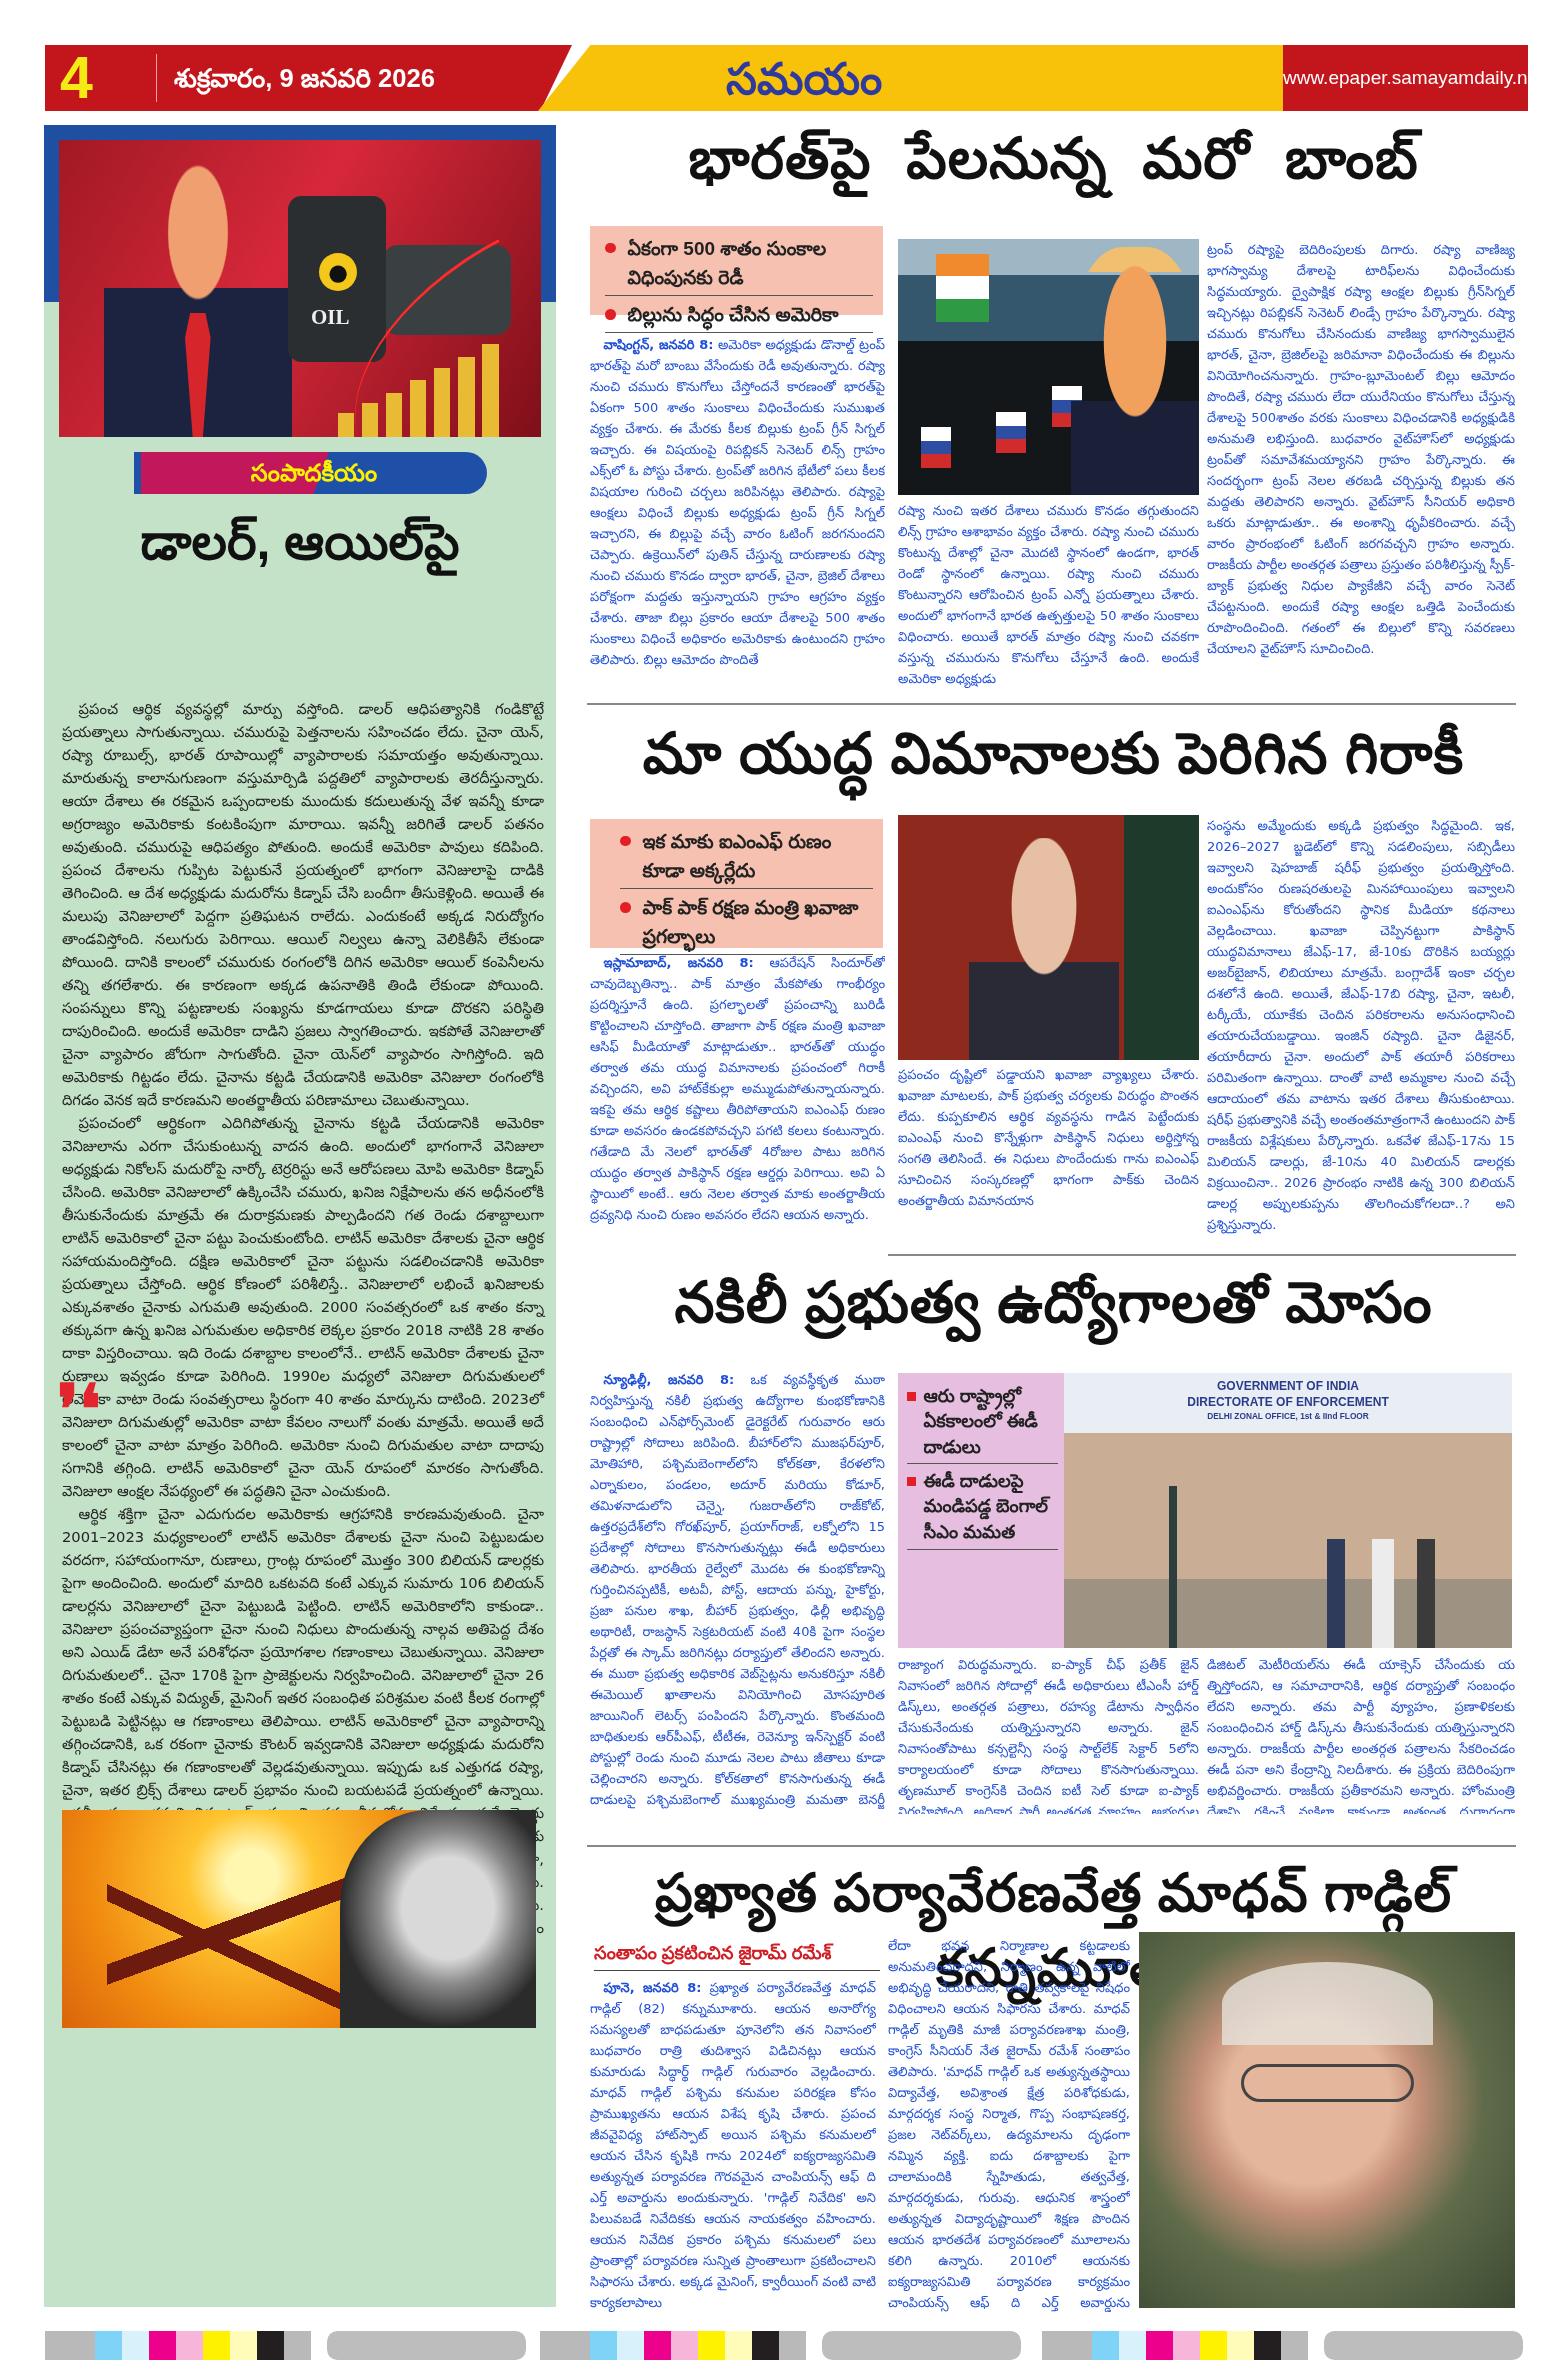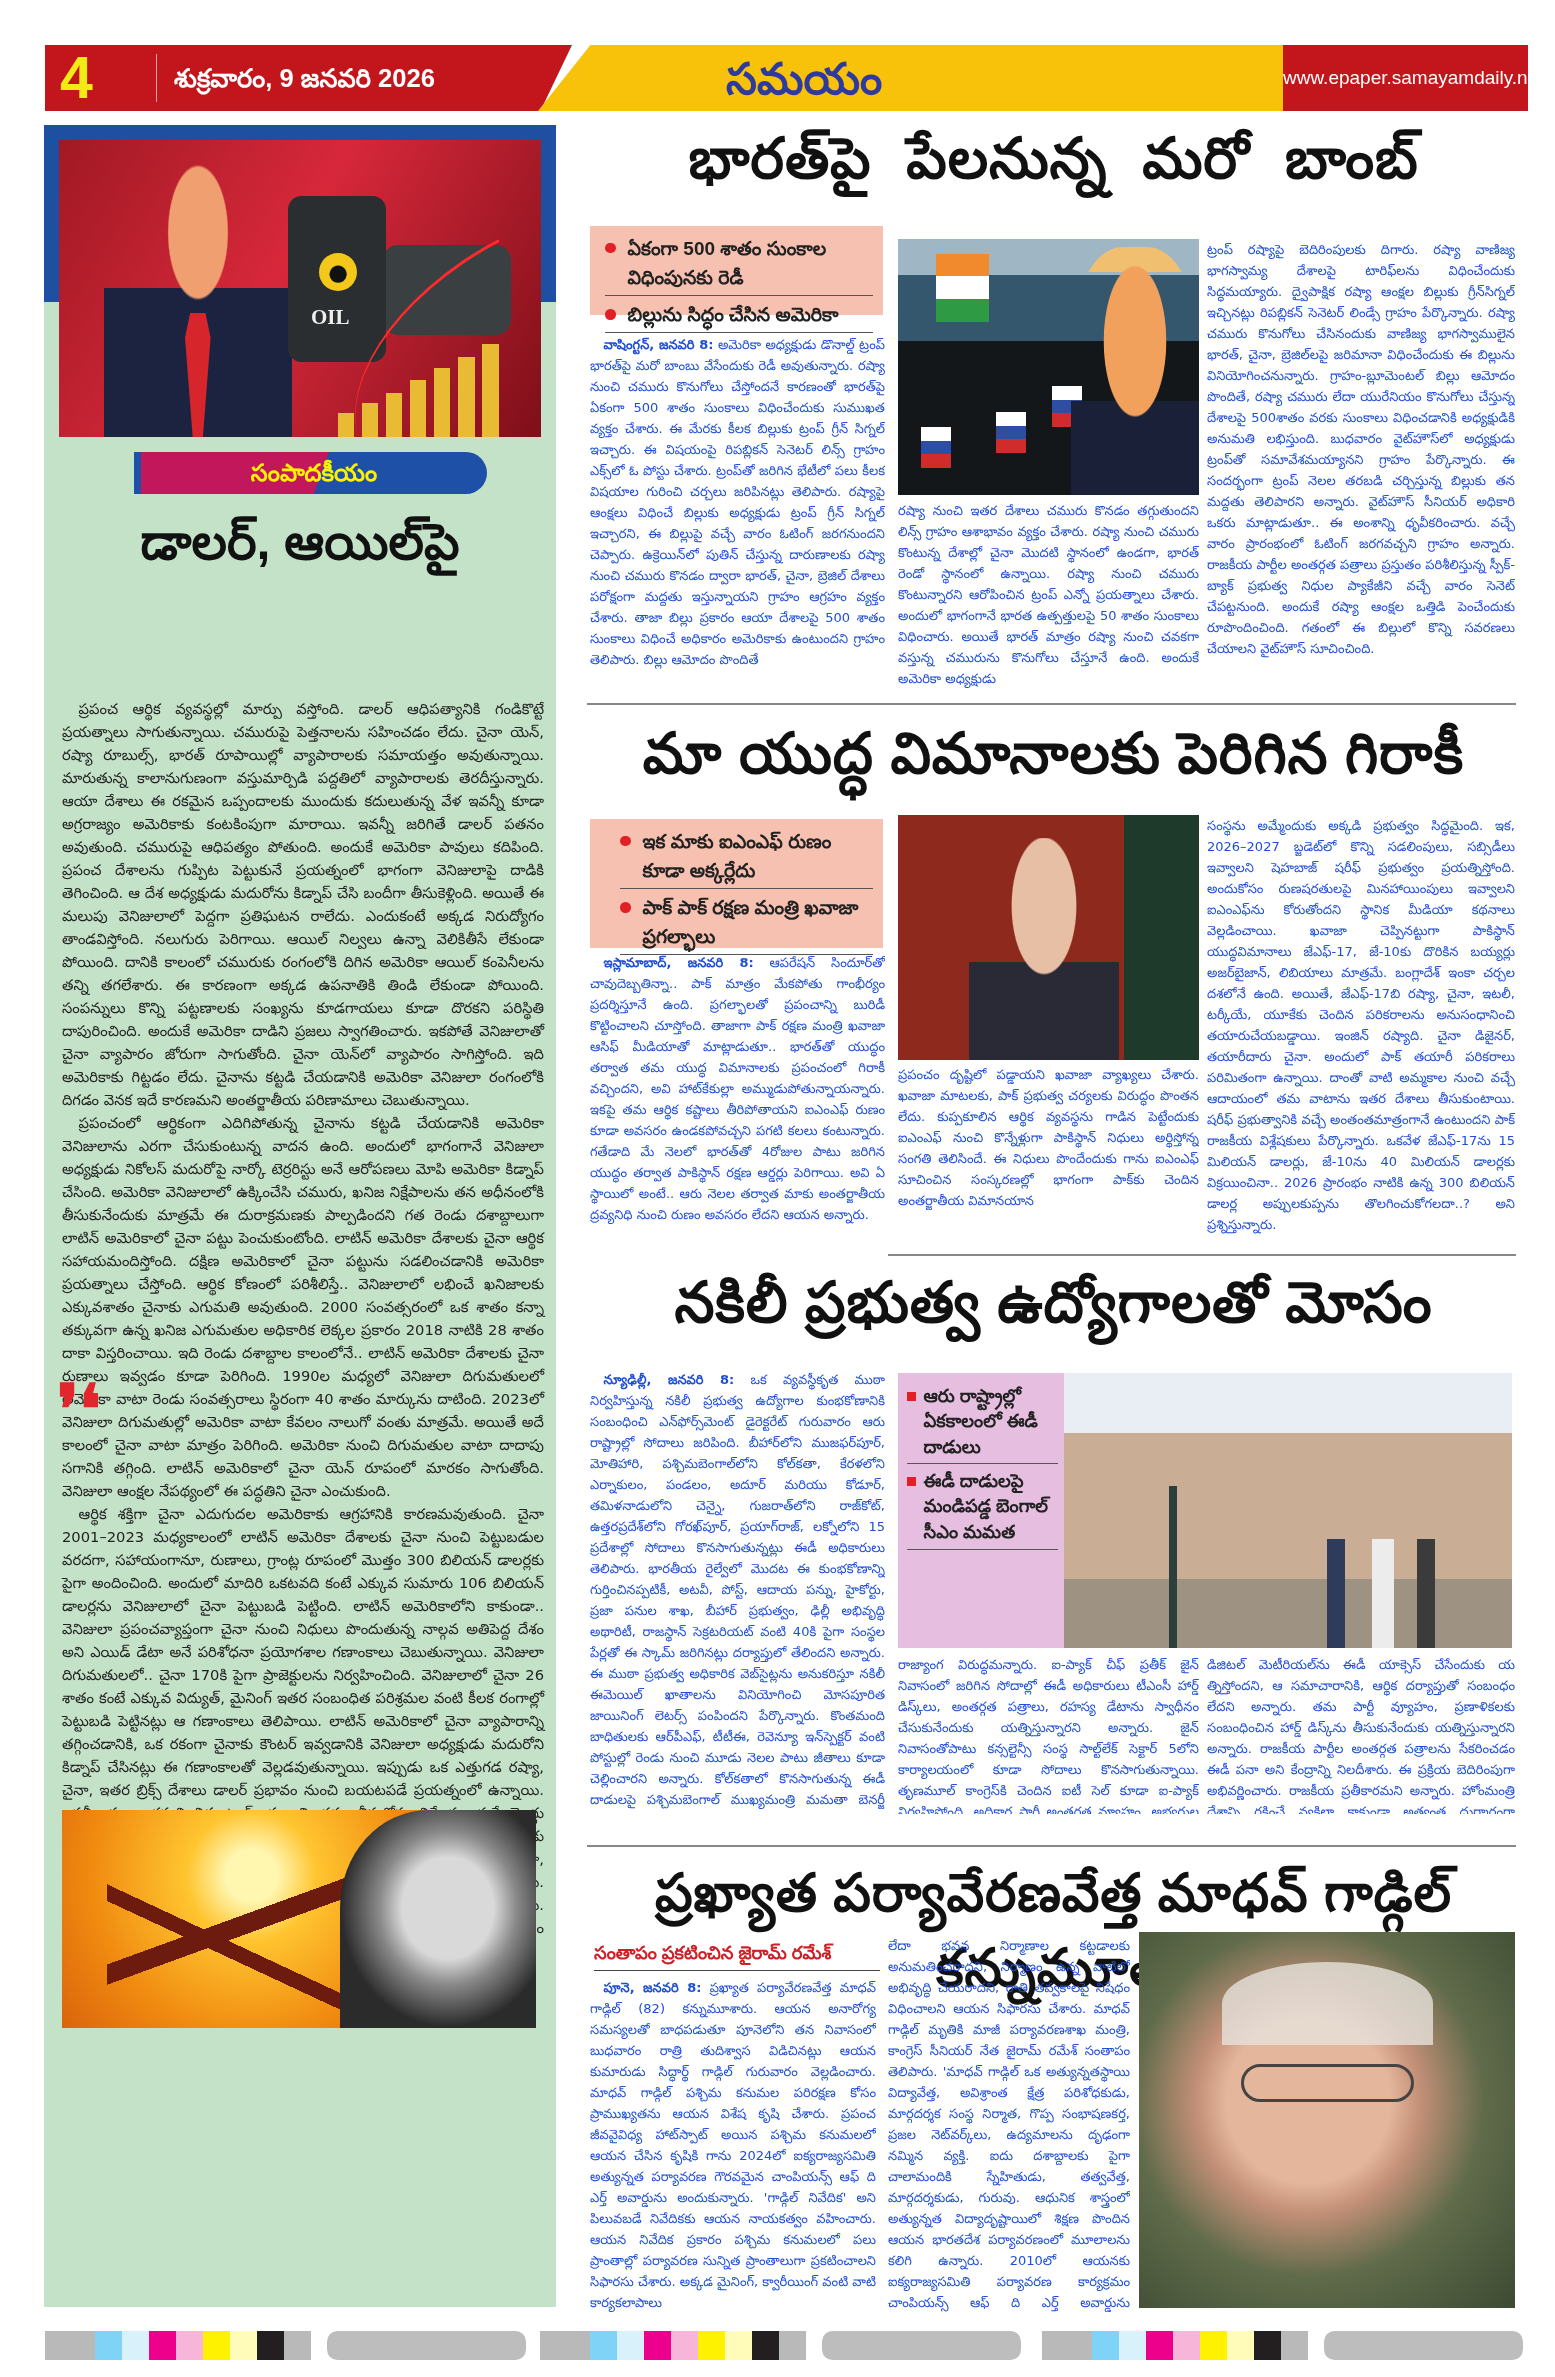--- a/index.html
+++ b/index.html
@@ -232,20 +232,25 @@
   <div class="deck-item sq" style="font-size:18px; line-height:25.6px;">
       <span class="dot" style="width:9px;height:9px;margin:8.3px 7.5px 0 0;"></span>
       <span>ఆరు రాష్ట్రాల్లో ఏకకాలంలో ఈడీ దాడులు</span>
     </div>
   <div class="deck-item sq" style="font-size:18px; line-height:25.6px;">
       <span class="dot" style="width:9px;height:9px;margin:8.3px 7.5px 0 0;"></span>
       <span>ఈడీ దాడులపై మండిపడ్డ బెంగాల్ సీఎం మమత</span>
     </div>
 </div>
 <div class="photo p3" title="Directorate of Enforcement office building">
+  <div class="sign">
+    <div>GOVERNMENT OF INDIA</div>
+    <div>DIRECTORATE OF ENFORCEMENT</div>
+    <div style="font-size:8.3px;line-height:10.5px;">DELHI ZONAL OFFICE, 1st &amp; IInd FLOOR</div>
+  </div>
   <div class="lamp"></div>
   <div class="people"></div>
 </div>
 <div class="col-text" style="left:898px; top:1654px; width:301px; height:160px;">
   <p style="text-indent:0">రాజ్యాంగ విరుద్ధమన్నారు. ఐ-ప్యాక్ చీఫ్ ప్రతీక్ జైన్ నివాసంలో జరిగిన సోదాల్లో ఈడీ అధికారులు టీఎంసీ హార్డ్ డిస్క్‌లు, అంతర్గత పత్రాలు, రహస్య డేటాను స్వాధీనం చేసుకునేందుకు యత్నిస్తున్నారని అన్నారు. జైన్ నివాసంతోపాటు కన్సల్టెన్సీ సంస్థ సాల్ట్‌లేక్ సెక్టార్ 5లోని కార్యాలయంలో కూడా సోదాలు కొనసాగుతున్నాయి. తృణమూల్ కాంగ్రెస్‌కి చెందిన ఐటీ సెల్ కూడా ఐ-ప్యాక్ నిర్వహిస్తోంది. అధికార పార్టీ అంతర్గత వ్యూహం, అభ్యర్థుల జాబితాలు, గోప్యమైన</p>
 </div>
 <div class="col-text" style="left:1207px; top:1654px; width:308px; height:160px;">
   <p style="text-indent:0">డిజిటల్ మెటీరియల్‌ను ఈడీ యాక్సెస్ చేసేందుకు య త్నిస్తోందని, ఆ సమాచారానికి, ఆర్థిక దర్యాప్తుతో సంబంధం లేదని అన్నారు. తమ పార్టీ వ్యూహం, ప్రణాళికలకు సంబంధించిన హార్డ్ డిస్క్‌ను తీసుకునేందుకు యత్నిస్తున్నారని అన్నారు. రాజకీయ పార్టీల అంతర్గత పత్రాలను సేకరించడం ఈడీ పనా అని కేంద్రాన్ని నిలదీశారు. ఈ ప్రక్రియ బెదిరింపుగా అభివర్ణించారు. రాజకీయ ప్రతీకారమని అన్నారు. హోంమంత్రి దేశాన్ని రక్షించే వ్యక్తిలా కాకుండా అత్యంత దుర్మార్గంగా వ్యవహరిస్తున్నారని మండిపడ్డారు.</p>
 </div>
 <div class="hr" style="left:587px; top:1845px; width:929px;"></div>

